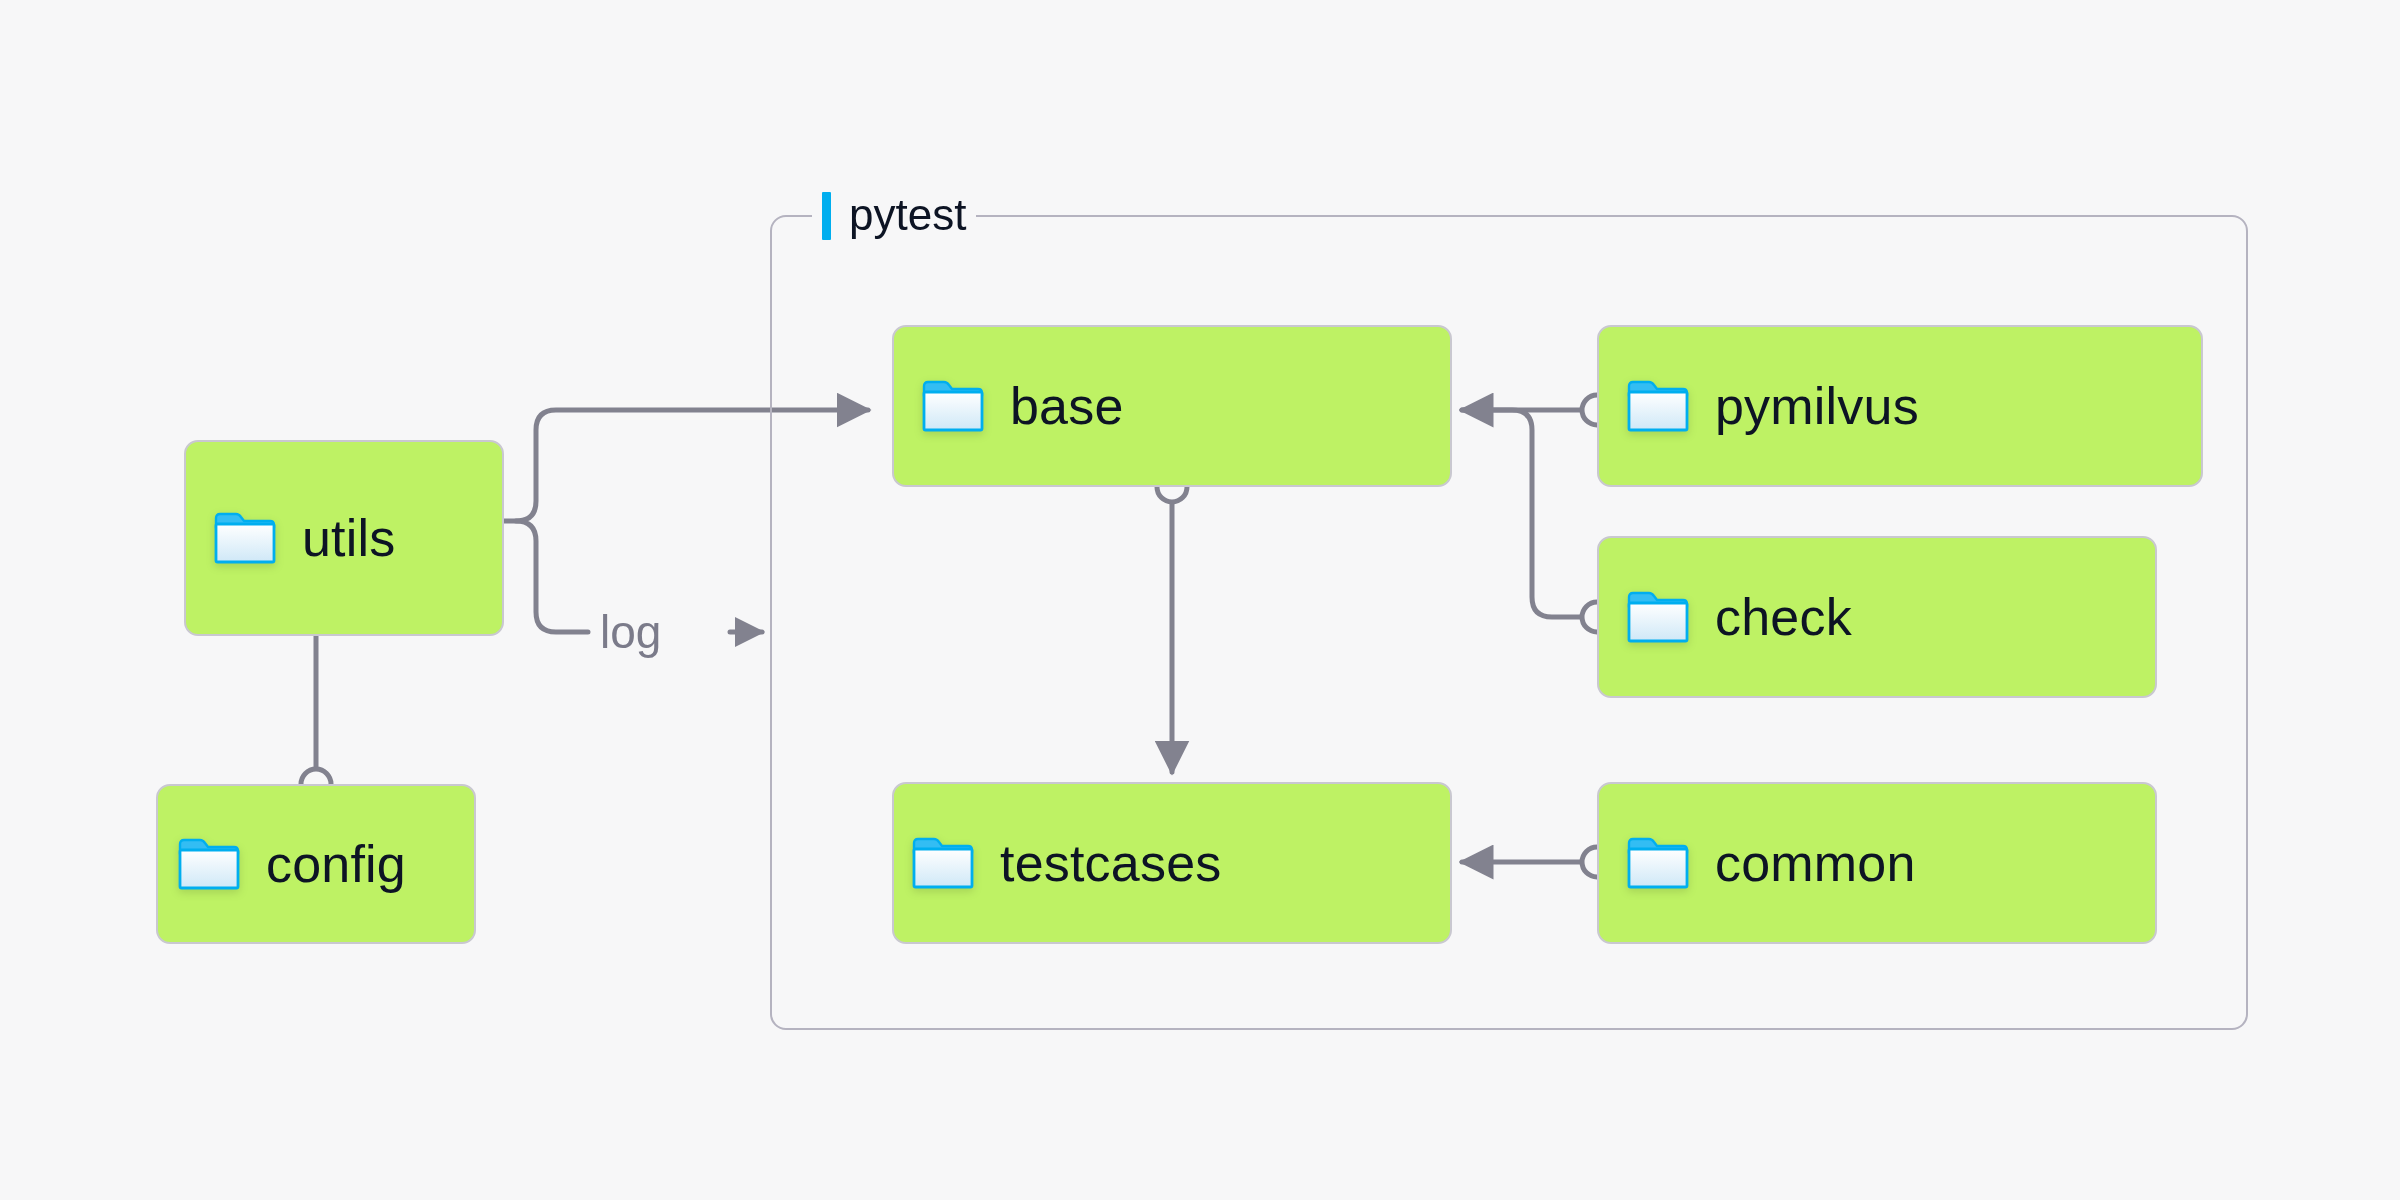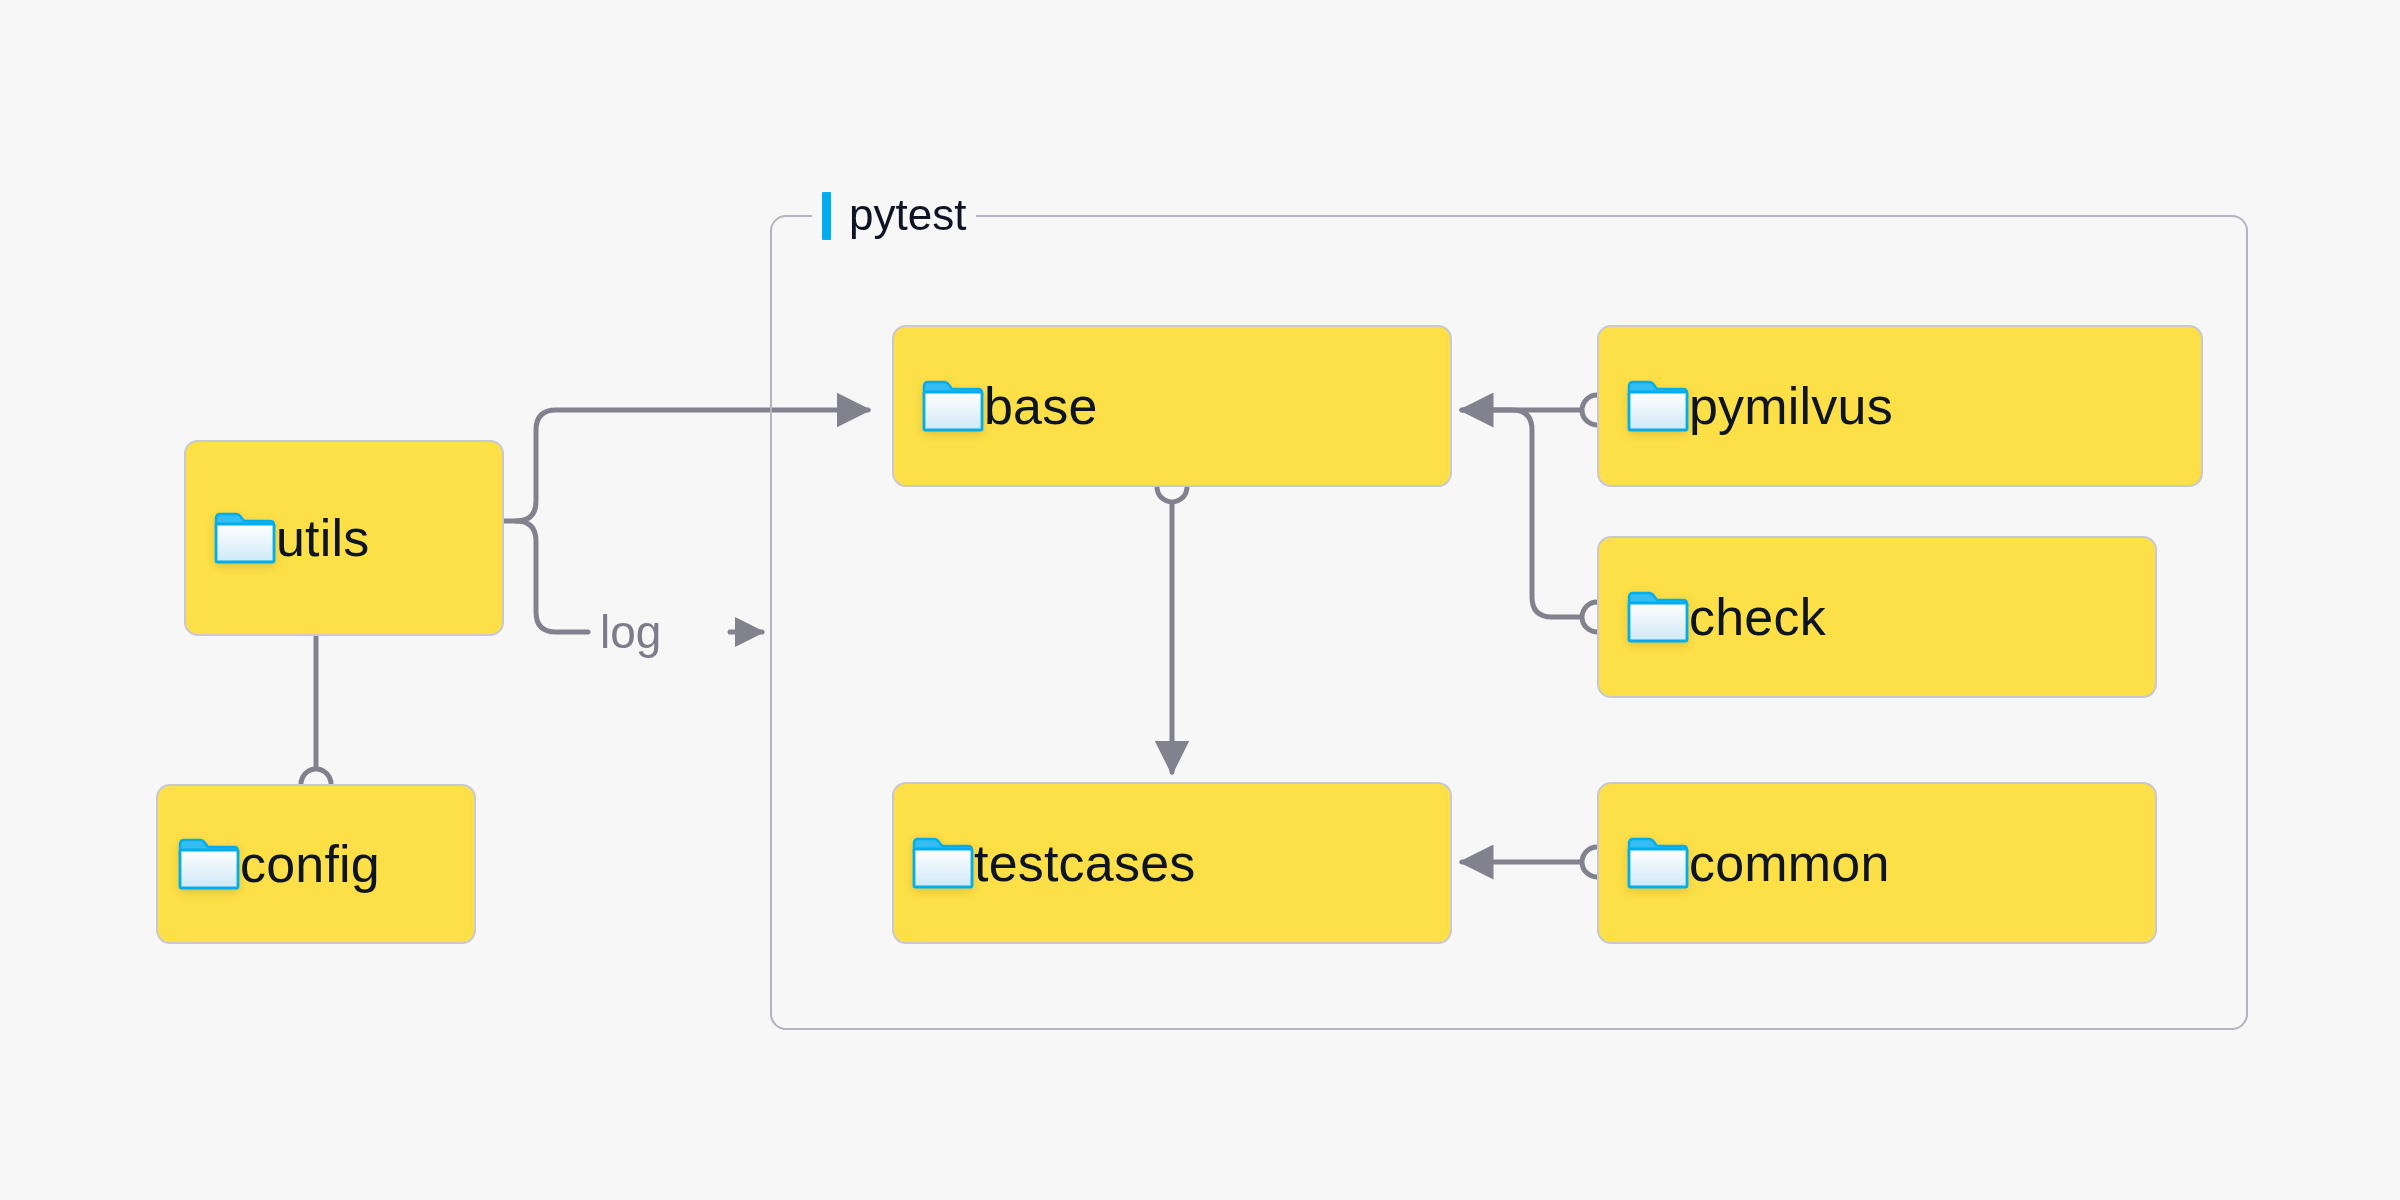--- a/index.html
+++ b/index.html
@@ -18,25 +18,26 @@
   #edges {
     position: absolute;
     left: 0; top: 0;
     width: 2400px;
     height: 1200px;
     pointer-events: none;
   }
   .node {
     position: absolute;
     box-sizing: border-box;
-    background: #fde047;
+    background: #bef264;
     border: 2px solid #c9c8d0;
     border-radius: 14px;
     display: flex;
     align-items: center;
+    gap: 26px;
     padding-left: 28px;
   }
   .node-label {
     font-size: 52px;
     font-weight: 400;
     color: #0d1424;
     letter-spacing: 0.2px;
     white-space: nowrap;
   }
   .folder-icon {

